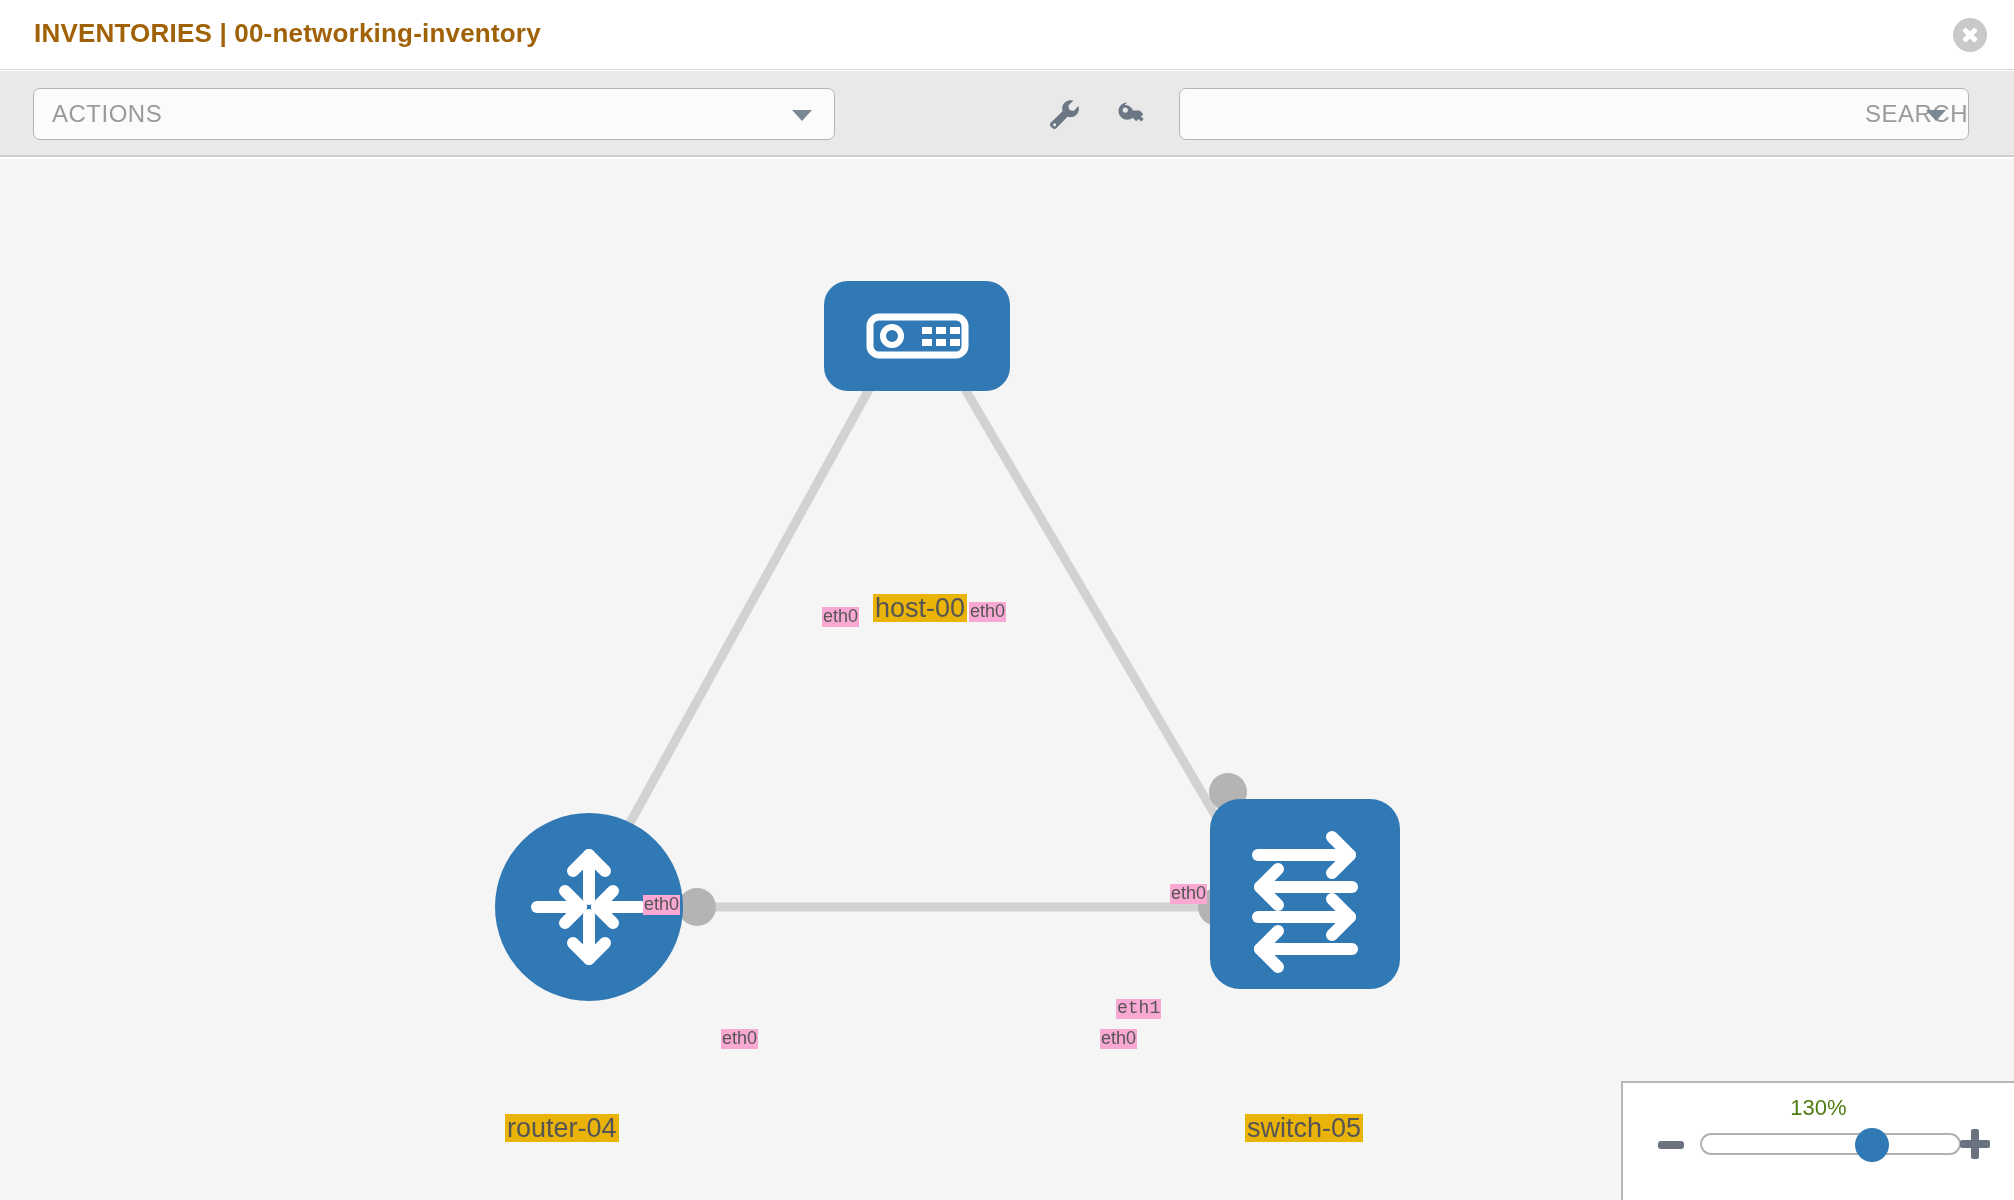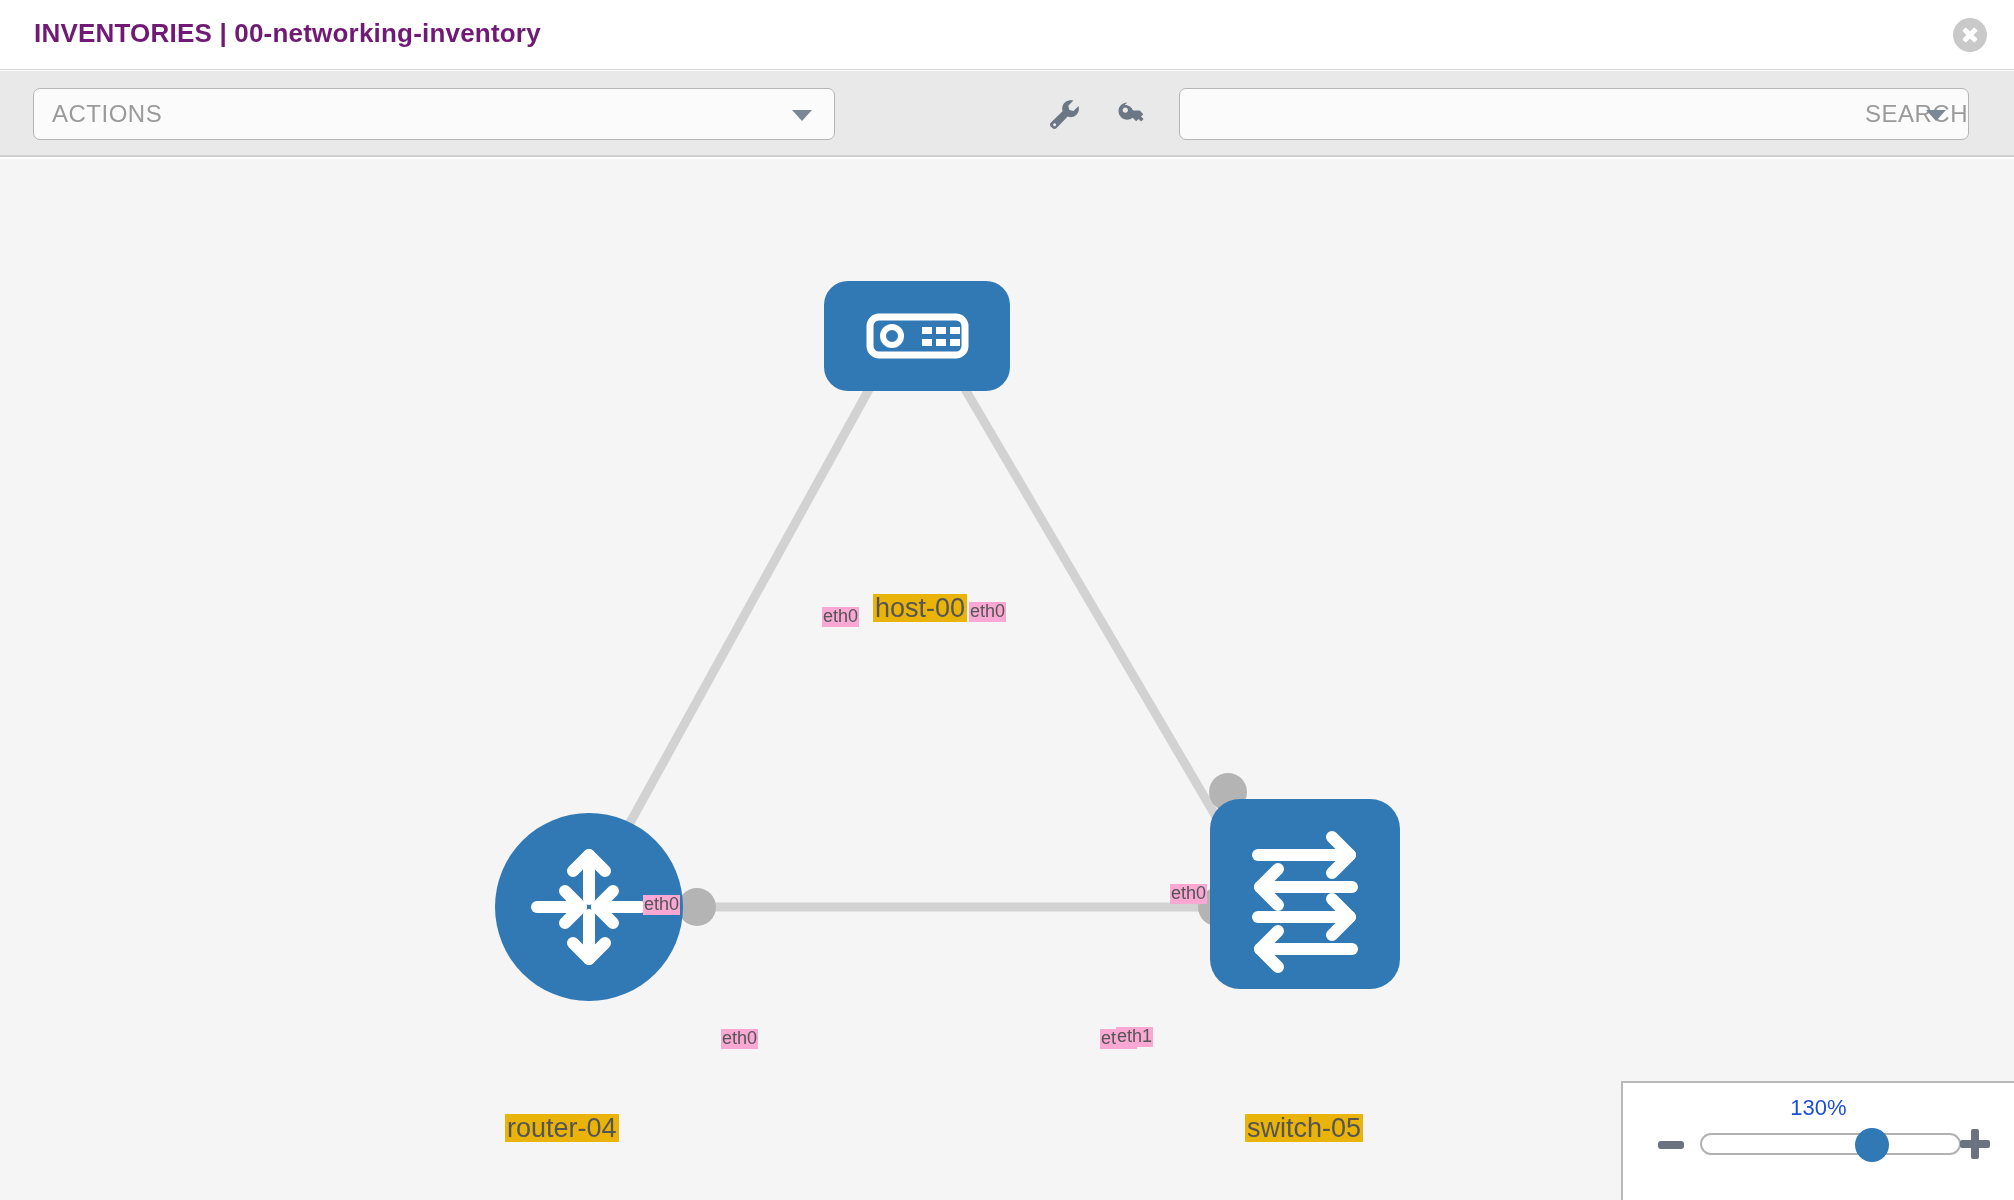--- a/index.html
+++ b/index.html
@@ -11,21 +11,21 @@
   }
   .app { position: relative; width: 2014px; height: 1200px; background: #ffffff; }
 
   
   .header {
     position: absolute; left: 0; top: 0; width: 2014px; height: 70px;
     background: #ffffff; border-bottom: 1px solid #d7d7d7;
   }
   .page-title {
     position: absolute; left: 34px; top: 18px;
-    font-size: 26px; font-weight: bold; color: #701a75;
+    font-size: 26px; font-weight: bold; color: #a16207;
     letter-spacing: 0.2px; white-space: nowrap;
   }
   .close-btn {
     position: absolute; right: 27px; top: 18px;
     width: 34px; height: 34px; border-radius: 50%;
     background: #c9c9c9; cursor: pointer;
   }
   .close-btn::before, .close-btn::after {
     content: ""; position: absolute; left: 50%; top: 50%;
     width: 17px; height: 5px; background: #fff; border-radius: 1px;
@@ -87,21 +87,21 @@
     background: #b4b4b4;
   }
 
   
   .zoom-panel {
     position: absolute; left: 1621px; top: 1081px; width: 393px; height: 119px;
     background: #ffffff; border: 2px solid #b8b8b8; border-right: none; border-bottom: none;
   }
   .zoom-value {
     position: absolute; left: 0; right: 0; top: 12px; text-align: center;
-    font-size: 22px; color: #1d4ed8;
+    font-size: 22px; color: #4d7c0f;
   }
   .zoom-minus {
     position: absolute; left: 35px; top: 58px; width: 26px; height: 8px;
     background: #6b7280; border-radius: 3px; cursor: pointer;
   }
   .zoom-plus {
     position: absolute; right: 24px; top: 46px; width: 30px; height: 30px; cursor: pointer;
   }
   .zoom-plus::before, .zoom-plus::after {
     content: ""; position: absolute; background: #6b7280; border-radius: 2px;
@@ -218,21 +218,21 @@
         </div>
         <div class="node-label" style="left:1245px; top:955px;">switch-05</div>
       </div>
 
       <div class="edge-label" style="left:822px; top:448px;">eth0</div>
       <div class="edge-label" style="left:969px; top:443px;">eth0</div>
       <div class="edge-label" style="left:643px; top:736px;">eth0</div>
       <div class="edge-label" style="left:1170px; top:725px;">eth0</div>
       <div class="edge-label" style="left:721px; top:870px;">eth0</div>
       <div class="edge-label" style="left:1100px; top:870px;">eth0</div>
-      <div class="edge-label" style="left:1116px; top:868px;">eth1</div>
+      <div class="edge-label" style="left:1116px; top:840px;font-family:Liberation Mono, monospace;">eth1</div>
     </div>
   </div>
 
   <div class="zoom-panel">
     <div class="zoom-value">130%</div>
     <div class="zoom-minus"></div>
     <div class="zoom-track">
       <div class="zoom-handle" id="zoom-handle" style="left: 66%;"></div>
     </div>
     <div class="zoom-plus"></div>

